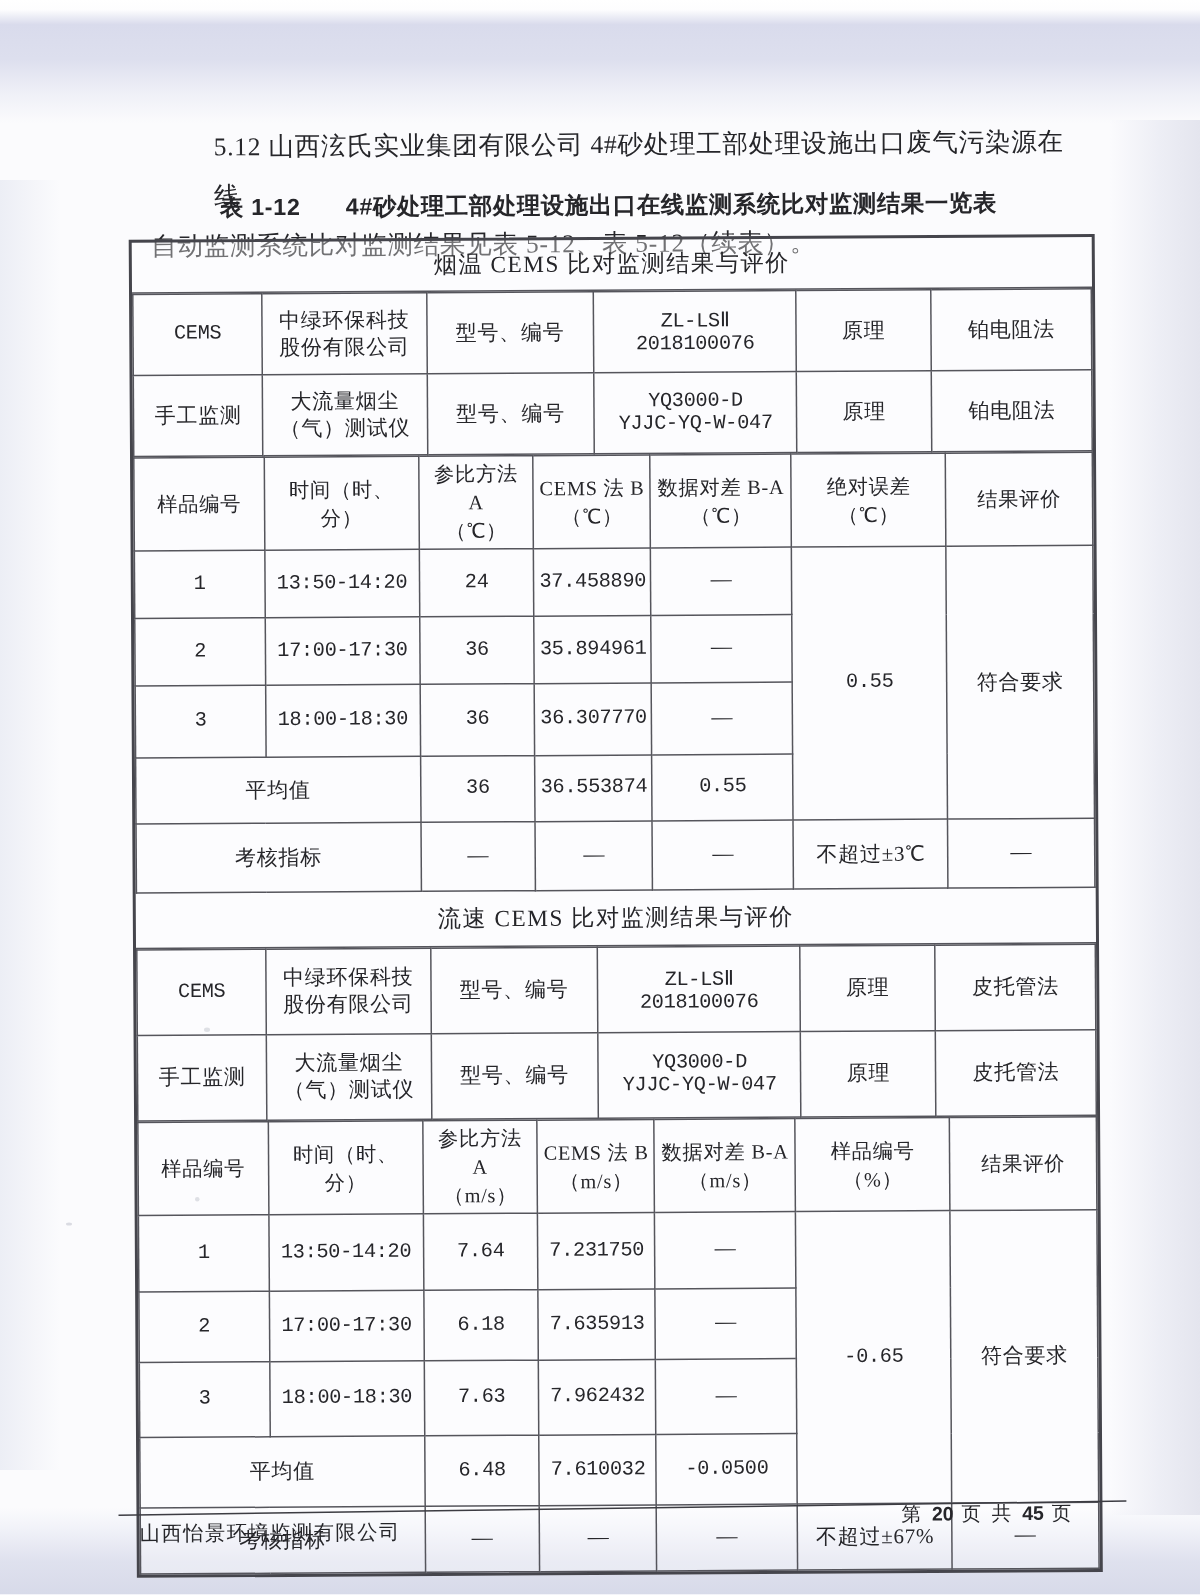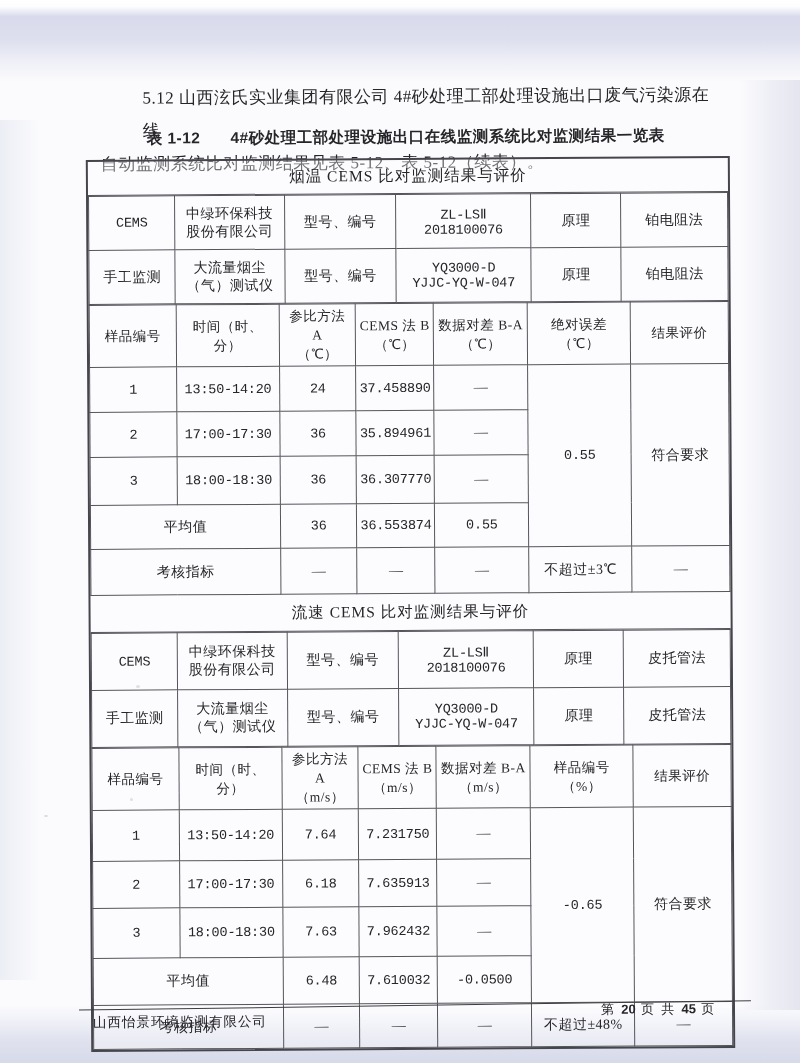--- a/index.html
+++ b/index.html
@@ -278,21 +278,21 @@
           <td colspan="2">平均值</td>
           <td class="num">6.48</td>
           <td class="num">7.610032</td>
           <td class="num">-0.0500</td>
         </tr>
         <tr class="assess">
           <td colspan="2">考核指标</td>
           <td>—</td>
           <td>—</td>
           <td>—</td>
-          <td>不超过±48%</td>
+          <td>不超过±67%</td>
           <td>—</td>
         </tr>
       </tbody>
         </table>
     </div>
   </div>
 
   <div class="footer-line"></div>
   <div class="footer-company">山西怡景环境监测有限公司</div>
   <div class="footer-page">

